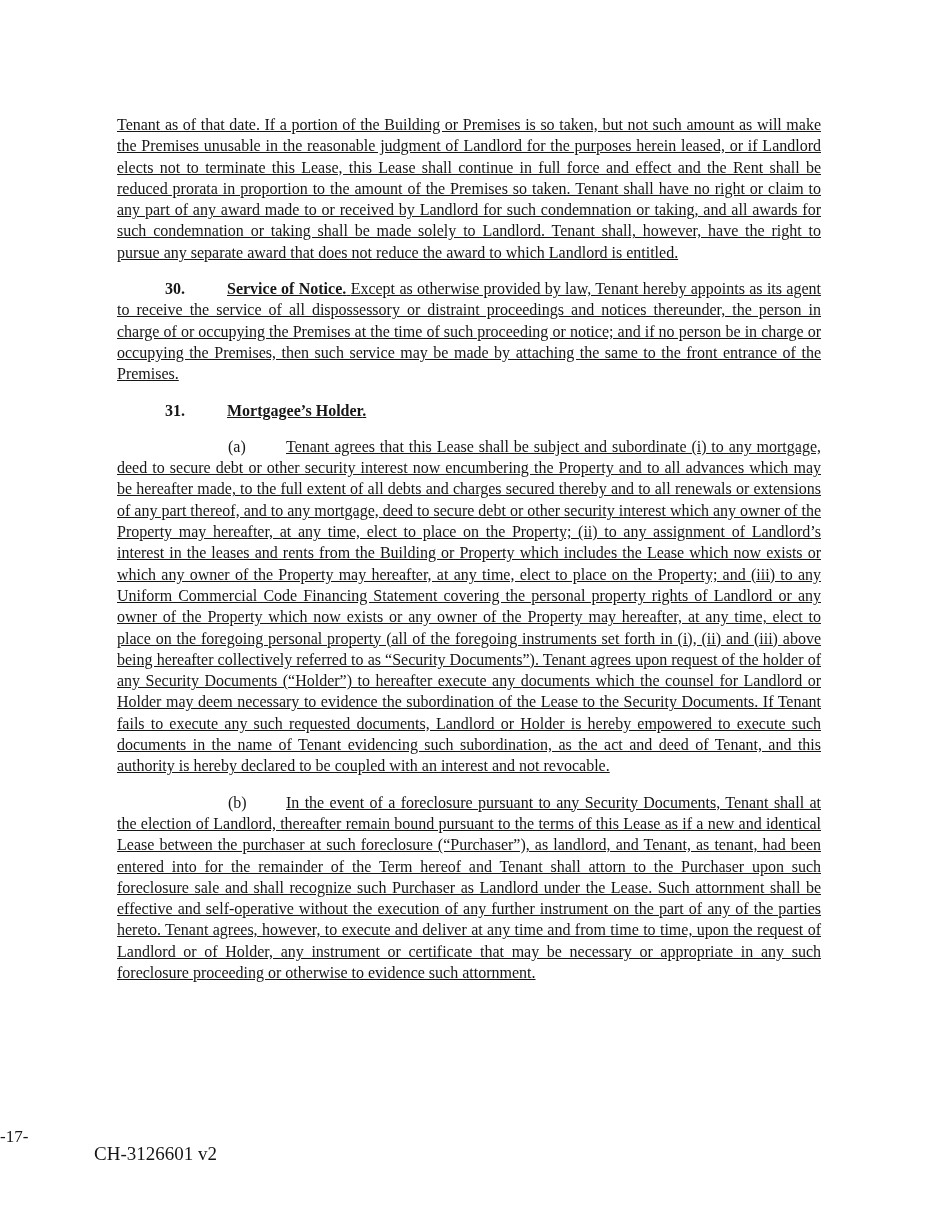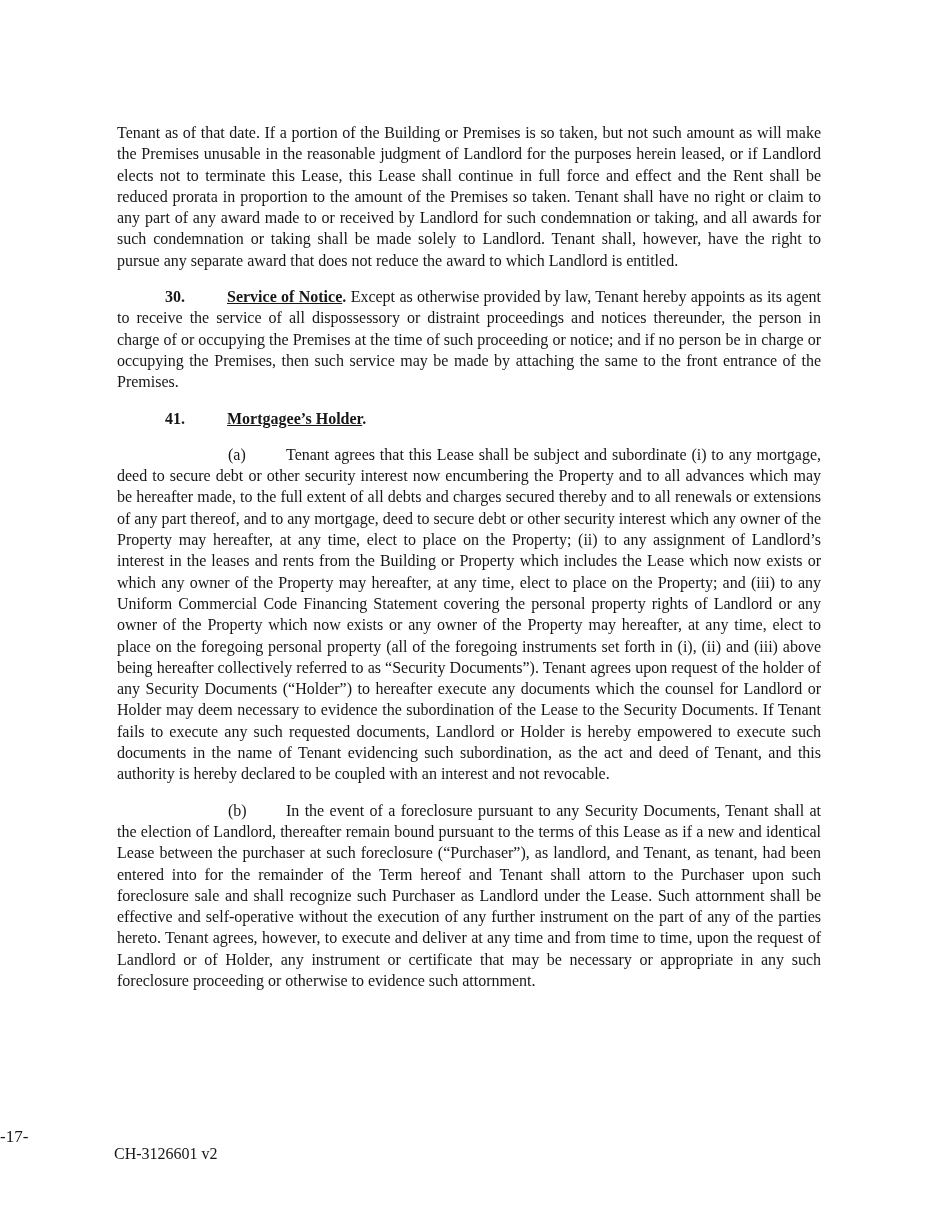--- a/index.html
+++ b/index.html
@@ -18,21 +18,22 @@
   .content {
     position: absolute;
     left: 117px;
     top: 110px;
     width: 704px;
     font-size: 16px;
     line-height: 21.3px;
     text-align: justify;
   }
   .para {
-    margin: 12px 0 15px 0;
+    margin: 4px 0 15px 0;
+    text-decoration: underline;
   }
   .para:last-child {
     margin-bottom: 0;
   }
   
   .indent-section {
     text-indent: 48px;
   }
   .sec-num {
     font-weight: bold;
@@ -60,36 +61,36 @@
     position: absolute;
     left: 0;
     top: 1128px;
     width: 862px;
     text-align: left;
     font-size: 17px;
     line-height: 18px;
   }
   .footer-ref {
     position: absolute;
-    left: 114px;
+    left: 94px;
     top: 1146px;
-    font-size: 16px;
+    font-size: 19px;
     line-height: 15px;
   }
 </style>
 </head>
 <body>
 
 <div class="content">
 
   <p class="para">Tenant as of that date.  If a portion of the Building or Premises is so taken, but not such amount as will make the Premises unusable in the reasonable judgment of Landlord for the purposes herein leased, or if Landlord elects not to terminate this Lease, this Lease shall continue in full force and effect and the Rent shall be reduced prorata in proportion to the amount of the Premises so taken.  Tenant shall have no right or claim to any part of any award made to or received by Landlord for such condemnation or taking, and all awards for such condemnation or taking shall be made solely to Landlord.  Tenant shall, however, have the right to pursue any separate award that does not reduce the award to which Landlord is entitled.</p>
 
   <p class="para indent-section"><span class="sec-num">30.</span><span class="sec-heading">Service of Notice</span><span class="sec-dot">.</span> <span>Except as otherwise provided by law, Tenant hereby appoints as its agent to receive the service of all dispossessory or distraint proceedings and notices thereunder, the person in charge of or occupying the Premises at the time of such proceeding or notice; and if no person be in charge or occupying the Premises, then such service may be made by attaching the same to the front entrance of the Premises.</span></p>
 
-  <p class="para indent-section"><span class="sec-num">41.</span><span class="sec-heading">Mortgagee’s Holder</span><span class="sec-dot">.</span></p>
+  <p class="para indent-section"><span class="sec-num">31.</span><span class="sec-heading">Mortgagee’s Holder</span><span class="sec-dot">.</span></p>
 
   <p class="para sub"><span class="sub-label">(a)</span><span>Tenant agrees that this Lease shall be subject and subordinate (i) to any mortgage, deed to secure debt or other security interest now encumbering the Property and to all advances which may be hereafter made, to the full extent of all debts and charges secured thereby and to all renewals or extensions of any part thereof, and to any mortgage, deed to secure debt or other security interest which any owner of the Property may hereafter, at any time, elect to place on the Property; (ii) to any assignment of Landlord’s interest in the leases and rents from the Building or Property which includes the Lease which now exists or which any owner of the Property may hereafter, at any time, elect to place on the Property; and (iii) to any Uniform Commercial Code Financing Statement covering the personal property rights of Landlord or any owner of the Property which now exists or any owner of the Property may hereafter, at any time, elect to place on the foregoing personal property (all of the foregoing instruments set forth in (i), (ii) and (iii) above being hereafter collectively referred to as “Security Documents”).  Tenant agrees upon request of the holder of any Security Documents (“Holder”) to hereafter execute any documents which the counsel for Landlord or Holder may deem necessary to evidence the subordination of the Lease to the Security Documents.  If Tenant fails to execute any such requested documents, Landlord or Holder is hereby empowered to execute such documents in the name of Tenant evidencing such subordination, as the act and deed of Tenant, and this authority is hereby declared to be coupled with an interest and not revocable.</span></p>
 
   <p class="para sub"><span class="sub-label">(b)</span><span>In the event of a foreclosure pursuant to any Security Documents, Tenant shall at the election of Landlord, thereafter remain bound pursuant to the terms of this Lease as if a new and identical Lease between the purchaser at such foreclosure (“Purchaser”), as landlord, and Tenant, as tenant, had been entered into for the remainder of the Term hereof and Tenant shall attorn to the Purchaser upon such foreclosure sale and shall recognize such Purchaser as Landlord under the Lease.  Such attornment shall be effective and self-operative without the execution of any further instrument on the part of any of the parties hereto.  Tenant agrees, however, to execute and deliver at any time and from time to time, upon the request of Landlord or of Holder, any instrument or certificate that may be necessary or appropriate in any such foreclosure proceeding or otherwise to evidence such attornment.</span></p>
 
 </div>
 
 <div class="footer-page-num">-17-</div>
 
 <div class="footer-ref">CH-3126601 v2</div>

